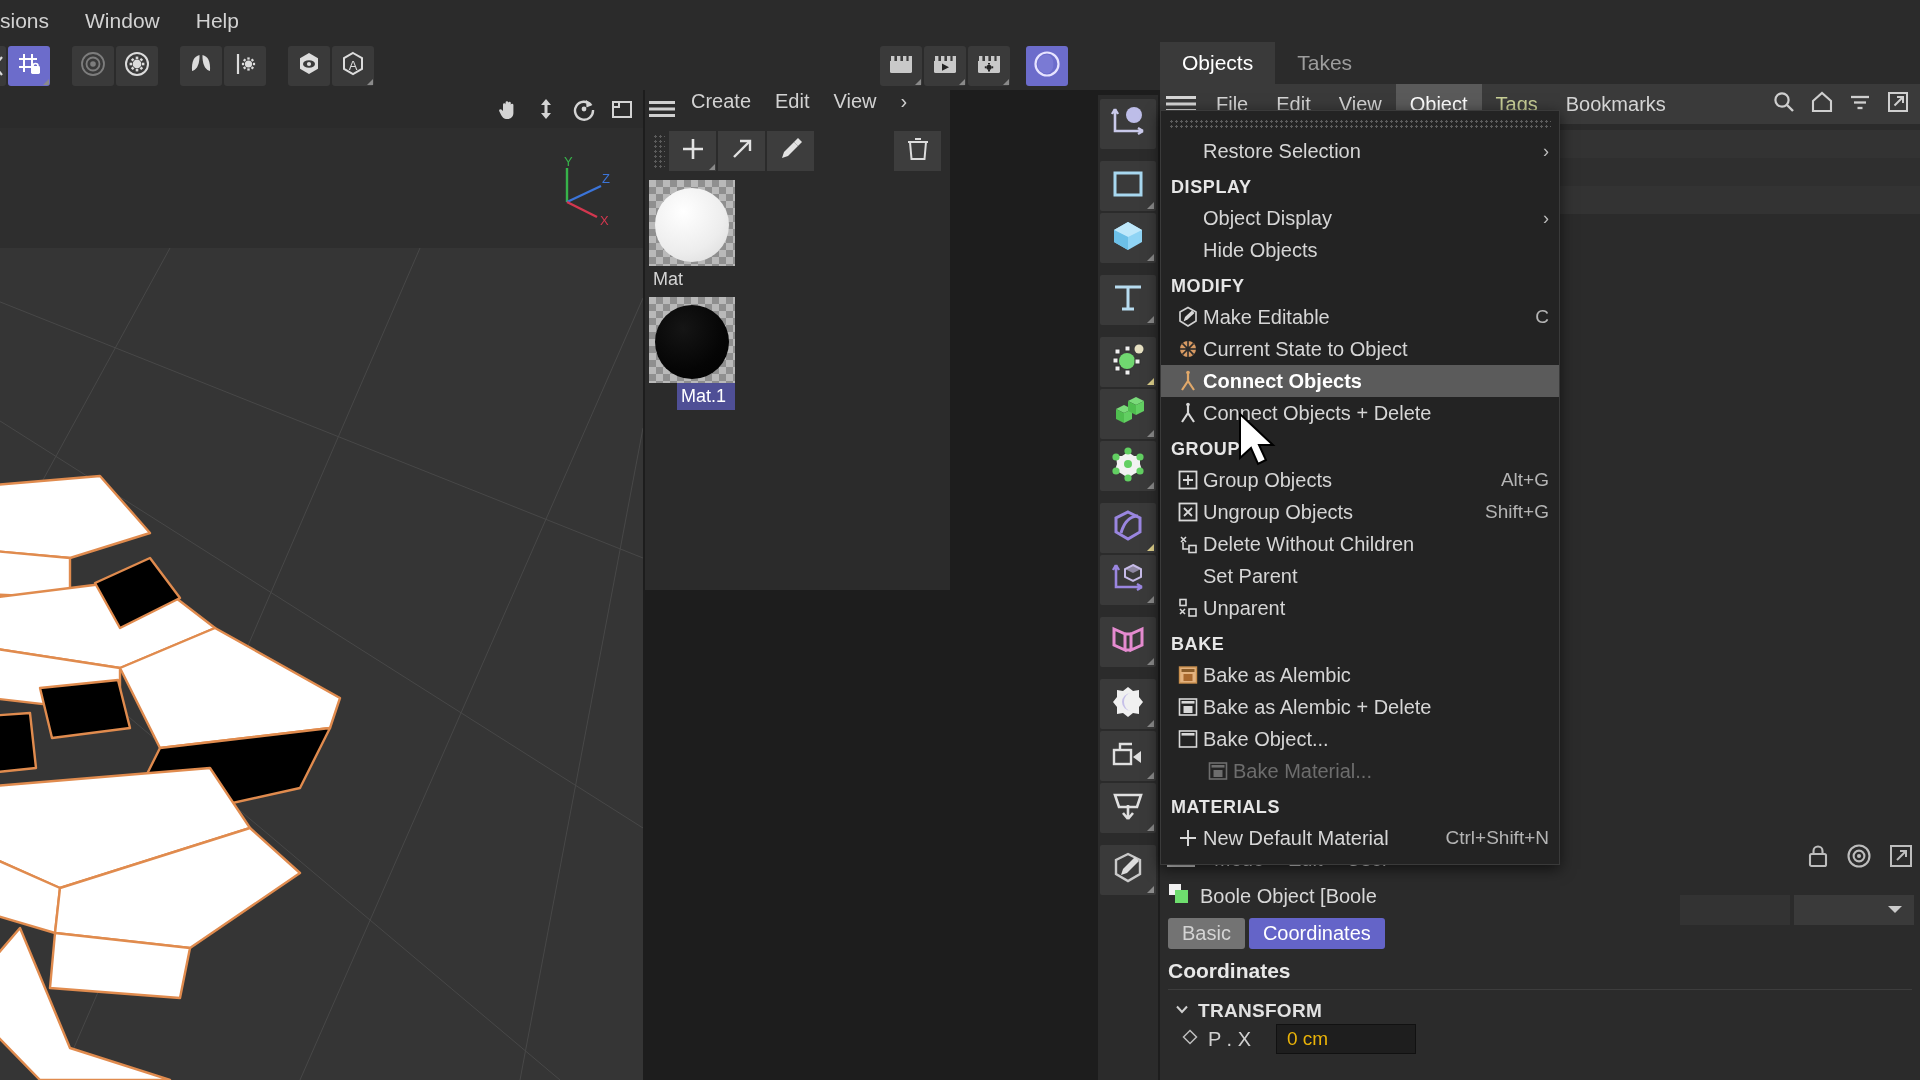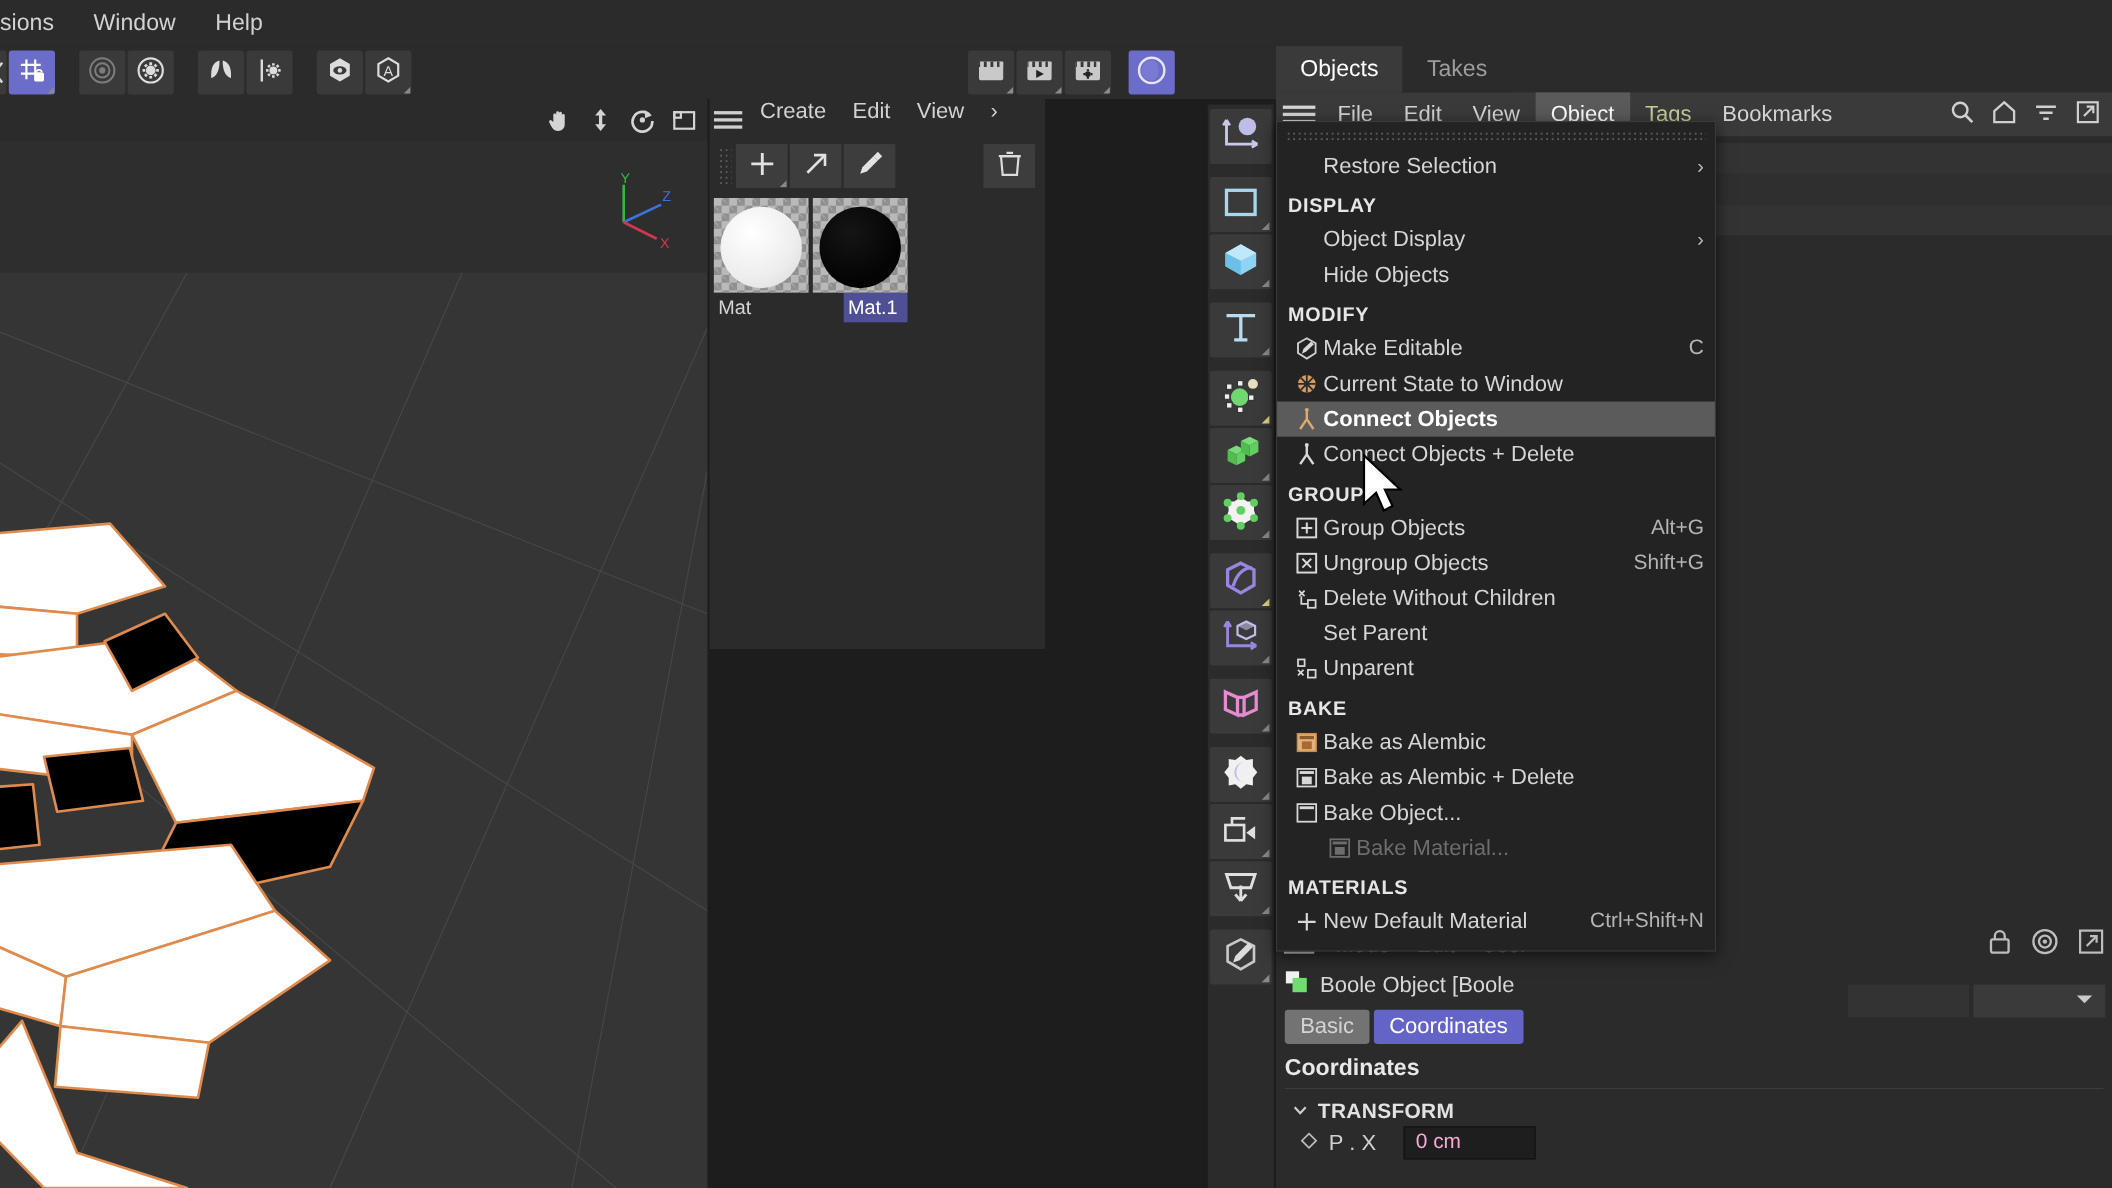--- a/index.html
+++ b/index.html
@@ -83,21 +83,21 @@
   }
   .mm-tb-btn {
     width: 47px; height: 40px; background: #3d3d3d; margin-right: 2px;
     display: flex; align-items: center; justify-content: center; position: relative;
   }
   .mm-tb-btn.corner::after {
     content: ""; position: absolute; right: 1px; bottom: 1px;
     border-left: 6px solid transparent; border-bottom: 6px solid #8a8a8a;
   }
   .mm-trash { margin-left: 78px; }
-  .mm-grid { display: flex; padding: 6px 4px 0 4px; gap: 4px; }
+  .mm-grid { display: flex; padding: 6px 4px 0 4px; gap: 4px; flex-direction: column; }
   .mat-cell { width: 86px; }
   .mat-thumb {
     width: 86px; height: 86px; position: relative; overflow: hidden;
     background-image:
       linear-gradient(45deg, #8f8f8f 25%, transparent 25%, transparent 75%, #8f8f8f 75%),
       linear-gradient(45deg, #8f8f8f 25%, #b9b9b9 25%, #b9b9b9 75%, #8f8f8f 75%);
     background-size: 14px 14px; background-position: 0 0, 7px 7px;
   }
   .mat-ball {
     position: absolute; left: 50%; top: 52%; transform: translate(-50%, -50%);
@@ -181,22 +181,22 @@
     padding: 4px 14px; font-size: 20px; color: #d4d4d4; background: #737373; border-radius: 3px;
   }
   .at-pill.active { background: #6464c8; color: #fff; }
   .at-section-title { font-size: 21px; color: #e8e8e8; padding: 10px 0 4px 8px; font-weight: bold; }
   .at-divider { height: 1px; background: #3d3d3d; margin: 2px 8px; }
   .at-group { display: flex; align-items: center; gap: 8px; padding: 8px 0 2px 14px; }
   .at-group-label { font-size: 19px; font-weight: bold; color: #e2e2e2; letter-spacing: .3px; }
   .at-field-row { display: flex; align-items: center; padding-left: 22px; gap: 10px; }
   .at-field-label { font-size: 20px; color: #d0d0d0; width: 58px; }
   .at-field-box {
-    background: #1e1e1e; width: 120px; height: 30px; display: flex; align-items: center;
-    padding-left: 10px; font-size: 19px; color: #f9a8d4; border: 1px solid #111;
+    background: #1e1e1e; width: 140px; height: 30px; display: flex; align-items: center;
+    padding-left: 10px; font-size: 19px; color: #eab308; border: 1px solid #111;
   }
 
   
   .br-icons {
     position: absolute; right: 6px; top: 843px; display: flex; align-items: center; gap: 16px;
   }
   .br-dropdown {
     position: absolute; right: 6px; top: 895px; width: 120px; height: 30px;
     background: #3a3a3a; display: flex; align-items: center; justify-content: flex-end;
     padding-right: 10px;
@@ -964,21 +964,21 @@
             <circle cx="11" cy="11" r="8" fill="#d79a63"></circle>
             <g stroke="#2b2b2b" stroke-width="1.6">
               <path d="M11 3 V19"></path>
               <path d="M3 11 H19"></path>
               <path d="M5.4 5.4 L16.6 16.6"></path>
               <path d="M16.6 5.4 L5.4 16.6"></path>
             </g>
             <circle cx="11" cy="11" r="2.4" fill="#2b2b2b"></circle>
           </svg>
       </span>
-      <span class="ctx-label">Current State to Window</span>
+      <span class="ctx-label">Current State to Object</span>
     </div>
 
     <div class="ctx-item highlight">
       <span class="ctx-ico">
         <svg width="22" height="22" viewBox="0 0 22 22">
             <path d="M11 2 V11 M11 11 L5 20 M11 11 L17 20" stroke="#e0a86a" stroke-width="2.2" fill="none"></path>
             <circle cx="11" cy="2.6" r="1.8" fill="#e0a86a"></circle>
           </svg>
       </span>
       <span class="ctx-label">Connect Objects</span>

